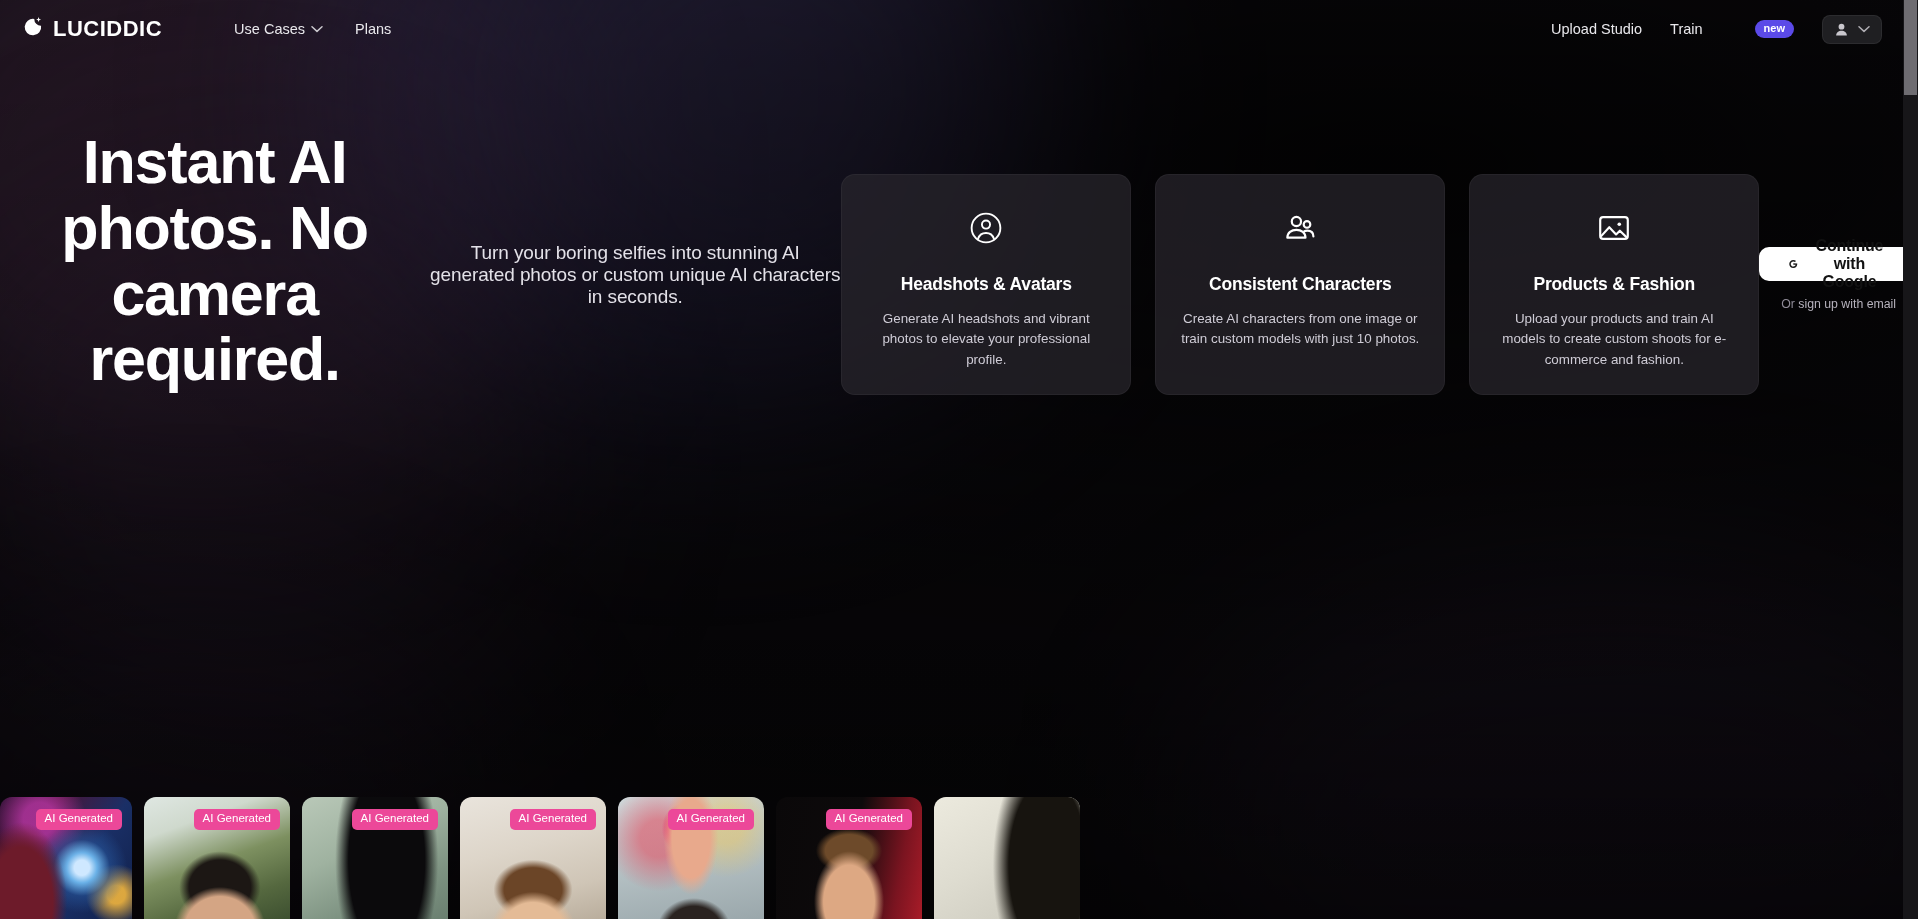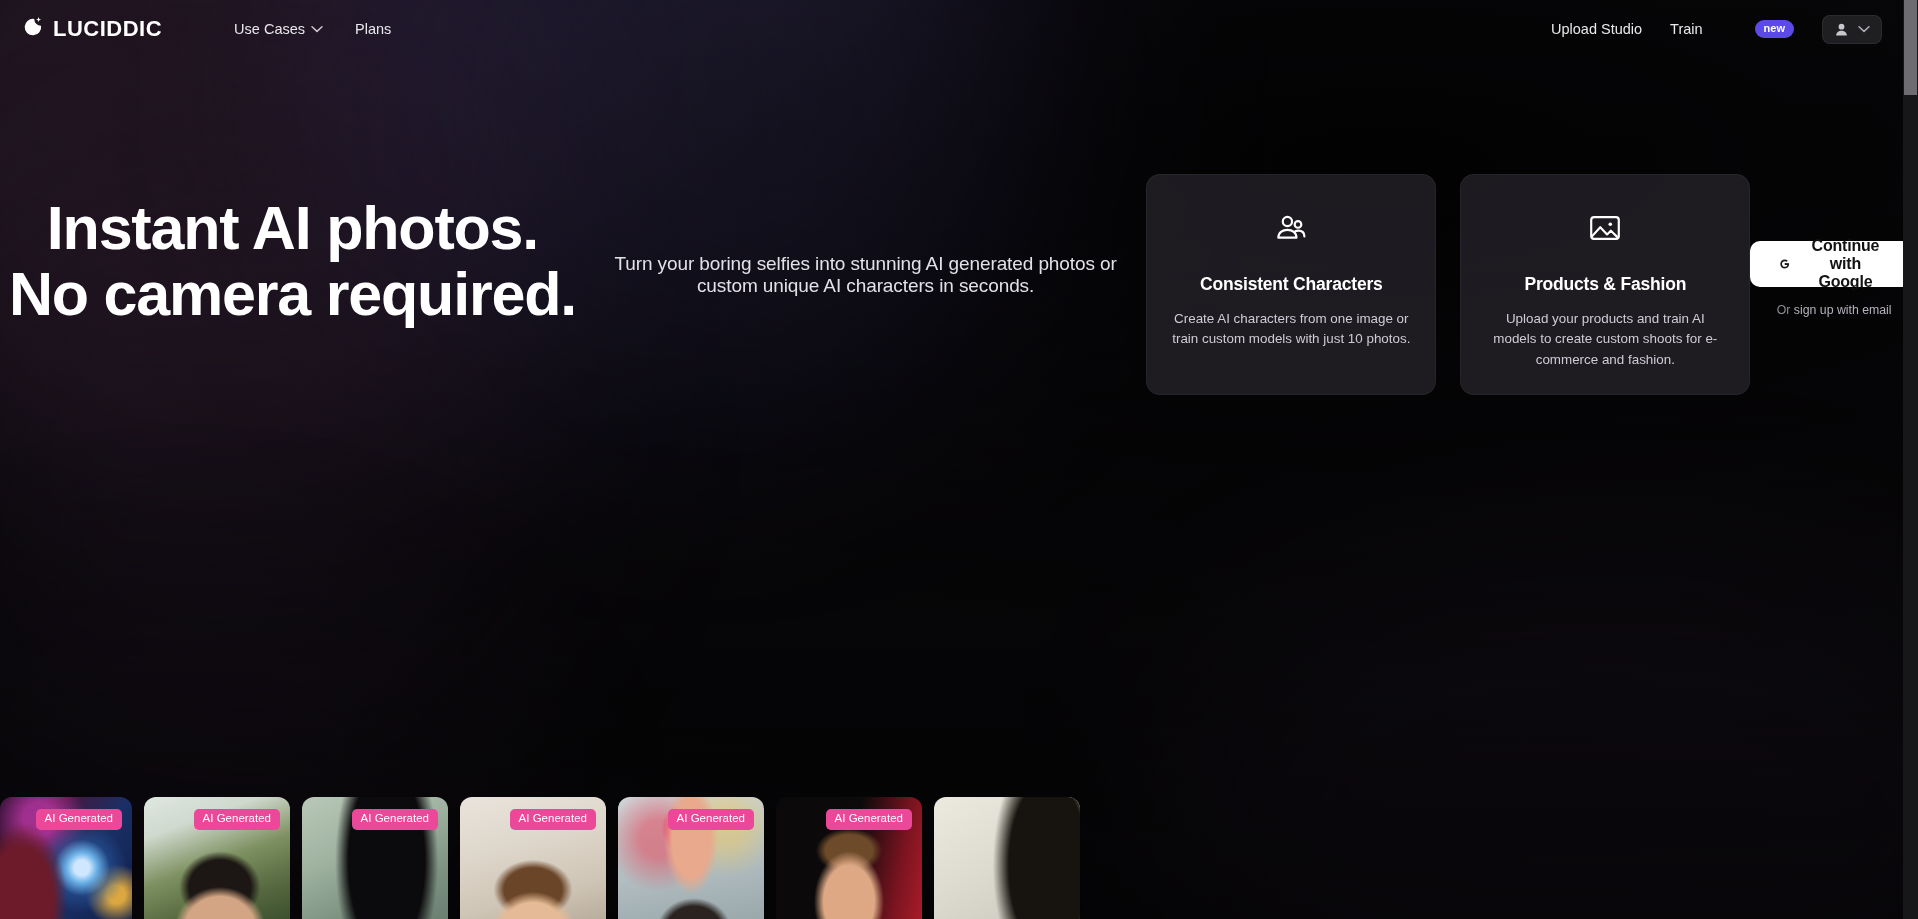--- a/index.html
+++ b/index.html
@@ -155,21 +155,21 @@
   .cta-zone {
     margin-top:34px;
     display:flex; flex-direction:column; align-items:center;
   }
   .google-btn {
     display:flex; align-items:center; gap:13px;
     background:#ffffff;
     color:#121212;
     border:none;
     border-radius:10px;
-    height:46px;
+    height:34px;
     padding:0 30px;
     font-size:16px;
     font-weight:700;
     font-family:"Liberation Sans", sans-serif;
     cursor:pointer;
     letter-spacing:-0.2px;
   }
   .g-logo { width:18px; height:18px; display:block; }
   .alt-line {
     margin-top:16px;
@@ -294,20 +294,29 @@
       </div>
     </div>
   </nav>
 
   <section class="hero">
     <h1 class="headline">Instant AI photos. No camera required.</h1>
     <p class="subhead">Turn your boring selfies into stunning AI generated photos or custom unique AI characters in seconds.</p>
 
     <div class="cards">
 
+      <div class="card">
+        <svg class="card-icon" viewBox="0 0 36 36">
+          <circle cx="18" cy="18" r="15.2" fill="none" stroke="#ffffff" stroke-width="2"></circle>
+          <circle cx="18" cy="14.4" r="4.3" fill="none" stroke="#ffffff" stroke-width="2"></circle>
+          <path d="M9.6 29.4c1.3-3.9 4.4-6.1 8.4-6.1s7.1 2.2 8.4 6.1" fill="none" stroke="#ffffff" stroke-width="2" stroke-linecap="round"></path>
+        </svg>
+        <div class="card-title">Headshots &amp; Avatars</div>
+        <div class="card-desc">Generate AI headshots and vibrant photos to elevate your professional profile.</div>
+      </div>
 
       <div class="card">
         <svg class="card-icon" viewBox="0 0 36 36">
           <circle cx="14.2" cy="11.2" r="4.9" fill="none" stroke="#ffffff" stroke-width="2.3"></circle>
           <path d="M4.6 28.2c0-5.3 4.3-8.3 9.6-8.3s9.6 3 9.6 8.3z" fill="none" stroke="#ffffff" stroke-width="2.3" stroke-linejoin="round"></path>
           <circle cx="25.4" cy="14.2" r="3.5" fill="none" stroke="#ffffff" stroke-width="2.3"></circle>
           <path d="M22.6 21.4c1-.4 2-.6 3-.6 4 0 6.6 2.3 6.6 6.1" fill="none" stroke="#ffffff" stroke-width="2.3" stroke-linecap="round"></path>
         </svg>
         <div class="card-title">Consistent Characters</div>
         <div class="card-desc">Create AI characters from one image or train custom models with just 10 photos.</div>

